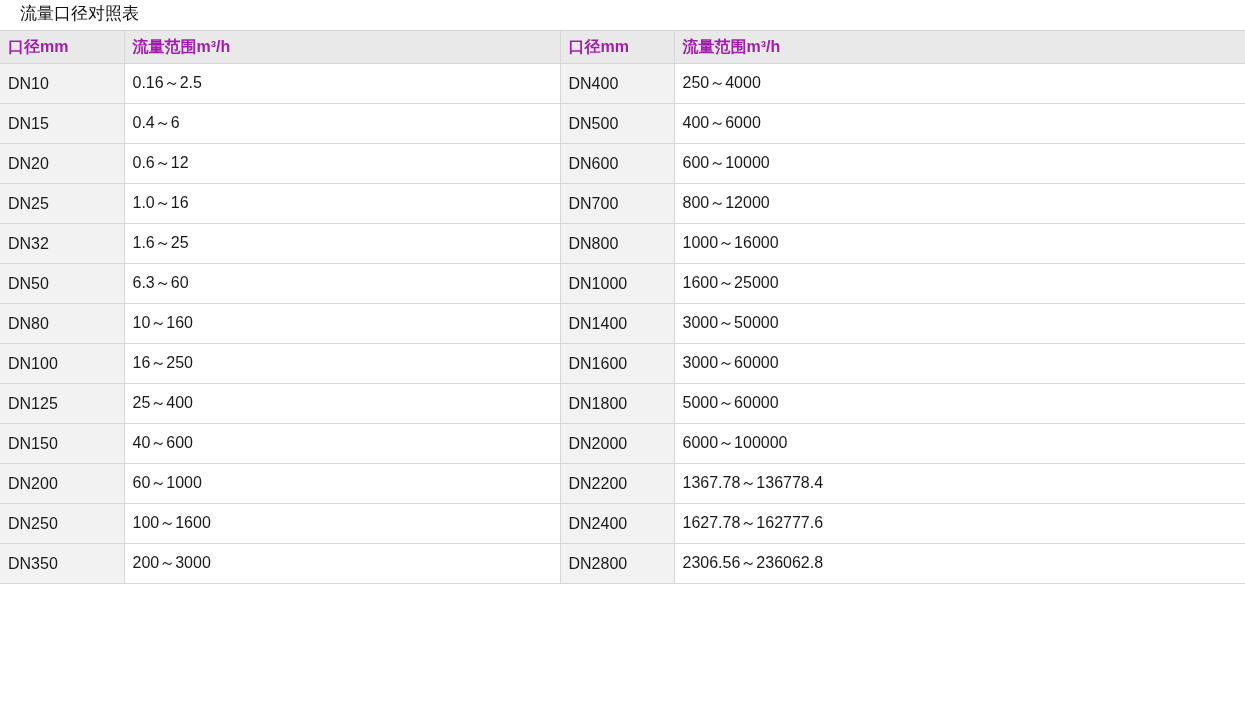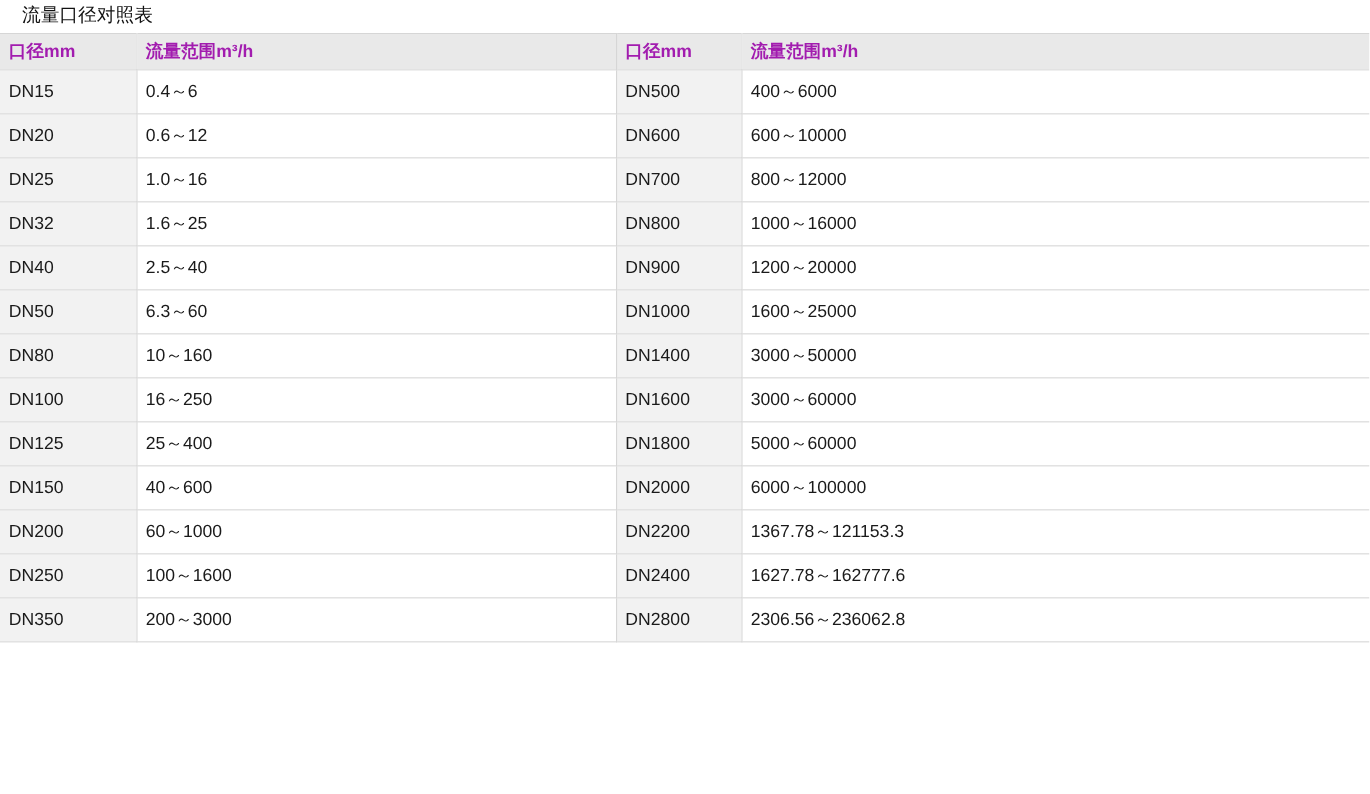--- a/index.html
+++ b/index.html
@@ -77,20 +77,26 @@
   <thead>
     <tr>
       <th>口径mm</th>
       <th>流量范围m³/h</th>
       <th>口径mm</th>
       <th>流量范围m³/h</th>
     </tr>
   </thead>
   <tbody>
       <tr>
+        <td class="dn-cell">DN10</td>
+        <td class="range-cell">0.16～2.5</td>
+        <td class="dn-cell">DN400</td>
+        <td class="range-cell">250～4000</td>
+      </tr>
+      <tr>
         <td class="dn-cell">DN15</td>
         <td class="range-cell">0.4～6</td>
         <td class="dn-cell">DN500</td>
         <td class="range-cell">400～6000</td>
       </tr>
       <tr>
         <td class="dn-cell">DN20</td>
         <td class="range-cell">0.6～12</td>
         <td class="dn-cell">DN600</td>
         <td class="range-cell">600～10000</td>
@@ -99,26 +105,20 @@
         <td class="dn-cell">DN25</td>
         <td class="range-cell">1.0～16</td>
         <td class="dn-cell">DN700</td>
         <td class="range-cell">800～12000</td>
       </tr>
       <tr>
         <td class="dn-cell">DN32</td>
         <td class="range-cell">1.6～25</td>
         <td class="dn-cell">DN800</td>
         <td class="range-cell">1000～16000</td>
-      </tr>
-      <tr>
-        <td class="dn-cell">DN40</td>
-        <td class="range-cell">2.5～40</td>
-        <td class="dn-cell">DN900</td>
-        <td class="range-cell">1200～20000</td>
       </tr>
       <tr>
         <td class="dn-cell">DN50</td>
         <td class="range-cell">6.3～60</td>
         <td class="dn-cell">DN1000</td>
         <td class="range-cell">1600～25000</td>
       </tr>
       <tr>
         <td class="dn-cell">DN80</td>
         <td class="range-cell">10～160</td>
@@ -140,21 +140,21 @@
       <tr>
         <td class="dn-cell">DN150</td>
         <td class="range-cell">40～600</td>
         <td class="dn-cell">DN2000</td>
         <td class="range-cell">6000～100000</td>
       </tr>
       <tr>
         <td class="dn-cell">DN200</td>
         <td class="range-cell">60～1000</td>
         <td class="dn-cell">DN2200</td>
-        <td class="range-cell">1367.78～121153.3</td>
+        <td class="range-cell">1367.78～136778.4</td>
       </tr>
       <tr>
         <td class="dn-cell">DN250</td>
         <td class="range-cell">100～1600</td>
         <td class="dn-cell">DN2400</td>
         <td class="range-cell">1627.78～162777.6</td>
       </tr>
       <tr>
         <td class="dn-cell">DN350</td>
         <td class="range-cell">200～3000</td>

